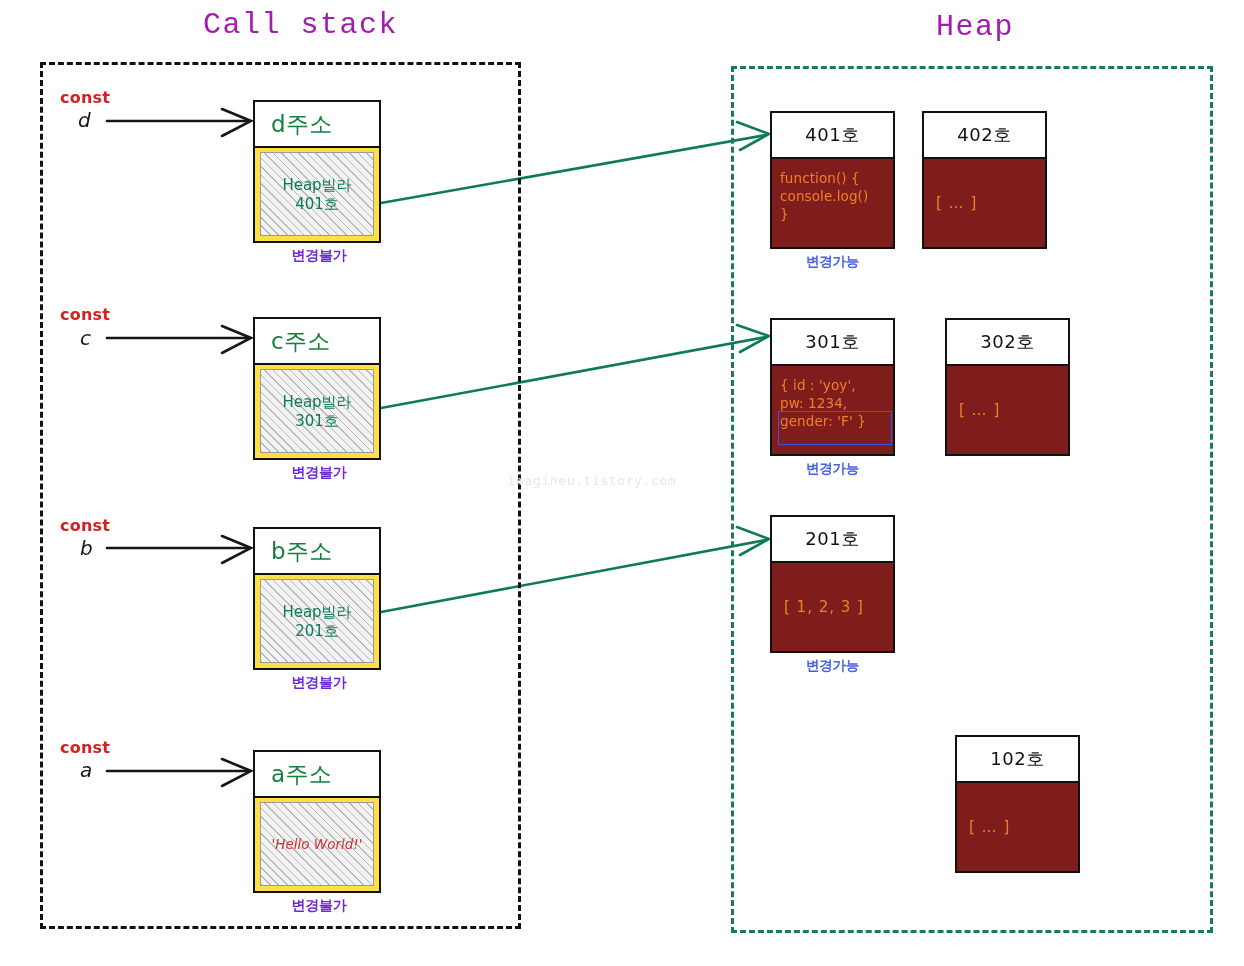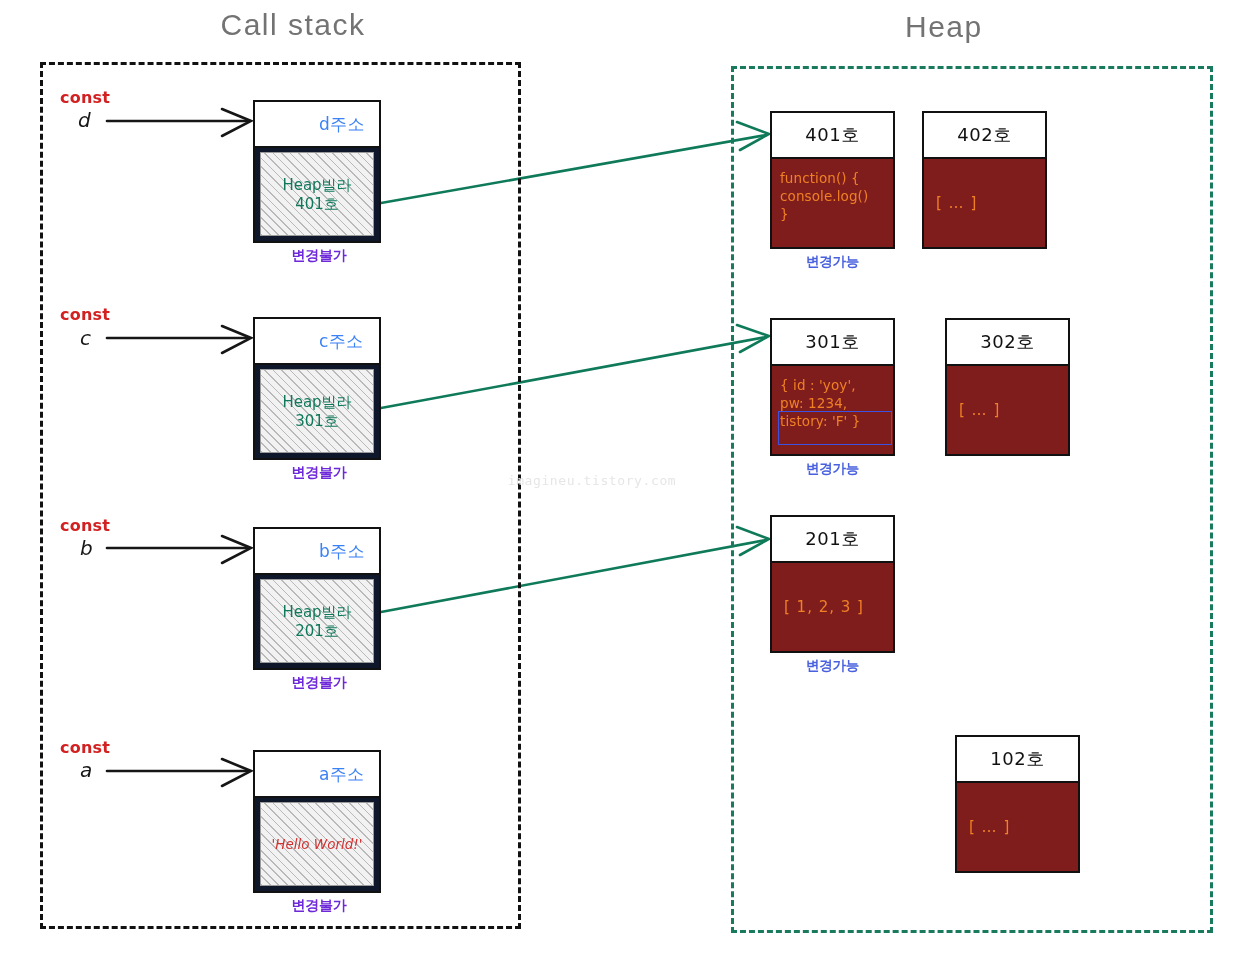--- a/index.html
+++ b/index.html
@@ -6,51 +6,51 @@
   html,body{margin:0;padding:0;background:#ffffff;}
   body{
     width:1244px;height:966px;position:relative;overflow:hidden;
     font-family:"DejaVu Sans","Liberation Sans",sans-serif;
     -webkit-font-smoothing:antialiased;
   }
   #canvas{position:absolute;left:0;top:0;width:1244px;height:966px;}
 
   
   .region-title{
-    position:absolute;font-family:Liberation Sans, sans-serif;
-    font-size:30px;color:#737373;letter-spacing:1.5px;white-space:nowrap;
+    position:absolute;font-family:Liberation Mono, monospace;
+    font-size:30px;color:#a21caf;letter-spacing:1.5px;white-space:nowrap;
     font-weight:400;
   }
   #title-callstack{left:203px;top:8px;width:180px;text-align:center;}
-  #title-heap{left:905px;top:10px;width:140px;}
+  #title-heap{left:905px;top:10px;width:140px;text-align:center;}
 
   
   .region-box{position:absolute;box-sizing:border-box;}
   #callstack-region{
     left:40px;top:62px;width:481px;height:867px;
     border:3.5px dashed #111111;
   }
   #heap-region{
     left:731px;top:66px;width:482px;height:867px;
     border:3.5px dashed #1a7a5e;
   }
 
   
   .stack-frame{position:absolute;left:253px;width:128px;}
   .frame-head{
     box-sizing:border-box;height:48px;border:2.5px solid #111;
     background:#fff;display:flex;align-items:center;padding-left:16px;
   }
   .frame-head-label{
-    font-size:17px;color:#3b82f6;letter-spacing:0.3px;white-space:nowrap;margin-left:48px;
+    font-size:23px;color:#15803d;letter-spacing:0.3px;white-space:nowrap;
   }
   .frame-body{
     box-sizing:border-box;height:95px;border:2.5px solid #111;border-top:none;
     position:relative;display:flex;align-items:center;justify-content:center;
-    background:#0f172a;
+    background:#fde047;
   }
   .hatch{
     position:absolute;left:5px;top:4px;right:5px;bottom:5px;
     border:1px solid #9a9a9a;
     background-color:#f2f2f2;
     background-image:repeating-linear-gradient(
        45deg,
        #b9b9b9 0px, #b9b9b9 1.1px,
        rgba(0,0,0,0) 1.1px, rgba(0,0,0,0) 6px);
   }
@@ -235,21 +235,21 @@
     </div>
   </div>
 
   <div class="heap-box" style="left:770px;top:318px;">
     <div class="heap-head">
       <span class="heap-head-label">301호</span>
     </div>
     <div class="heap-body">
       <div class="heap-body-text">{ id : 'yoy',
 pw: 1234,
-tistory: 'F' }</div>
+gender: 'F' }</div>
       <div class="blue-highlight" style="left:6px;top:45px;width:112px;height:32px;"></div>
     </div>
     <div class="heap-note">변경가능</div>
   </div>
 
   <div class="heap-box" style="left:945px;top:318px;">
     <div class="heap-head">
       <span class="heap-head-label">302호</span>
     </div>
     <div class="heap-body">

